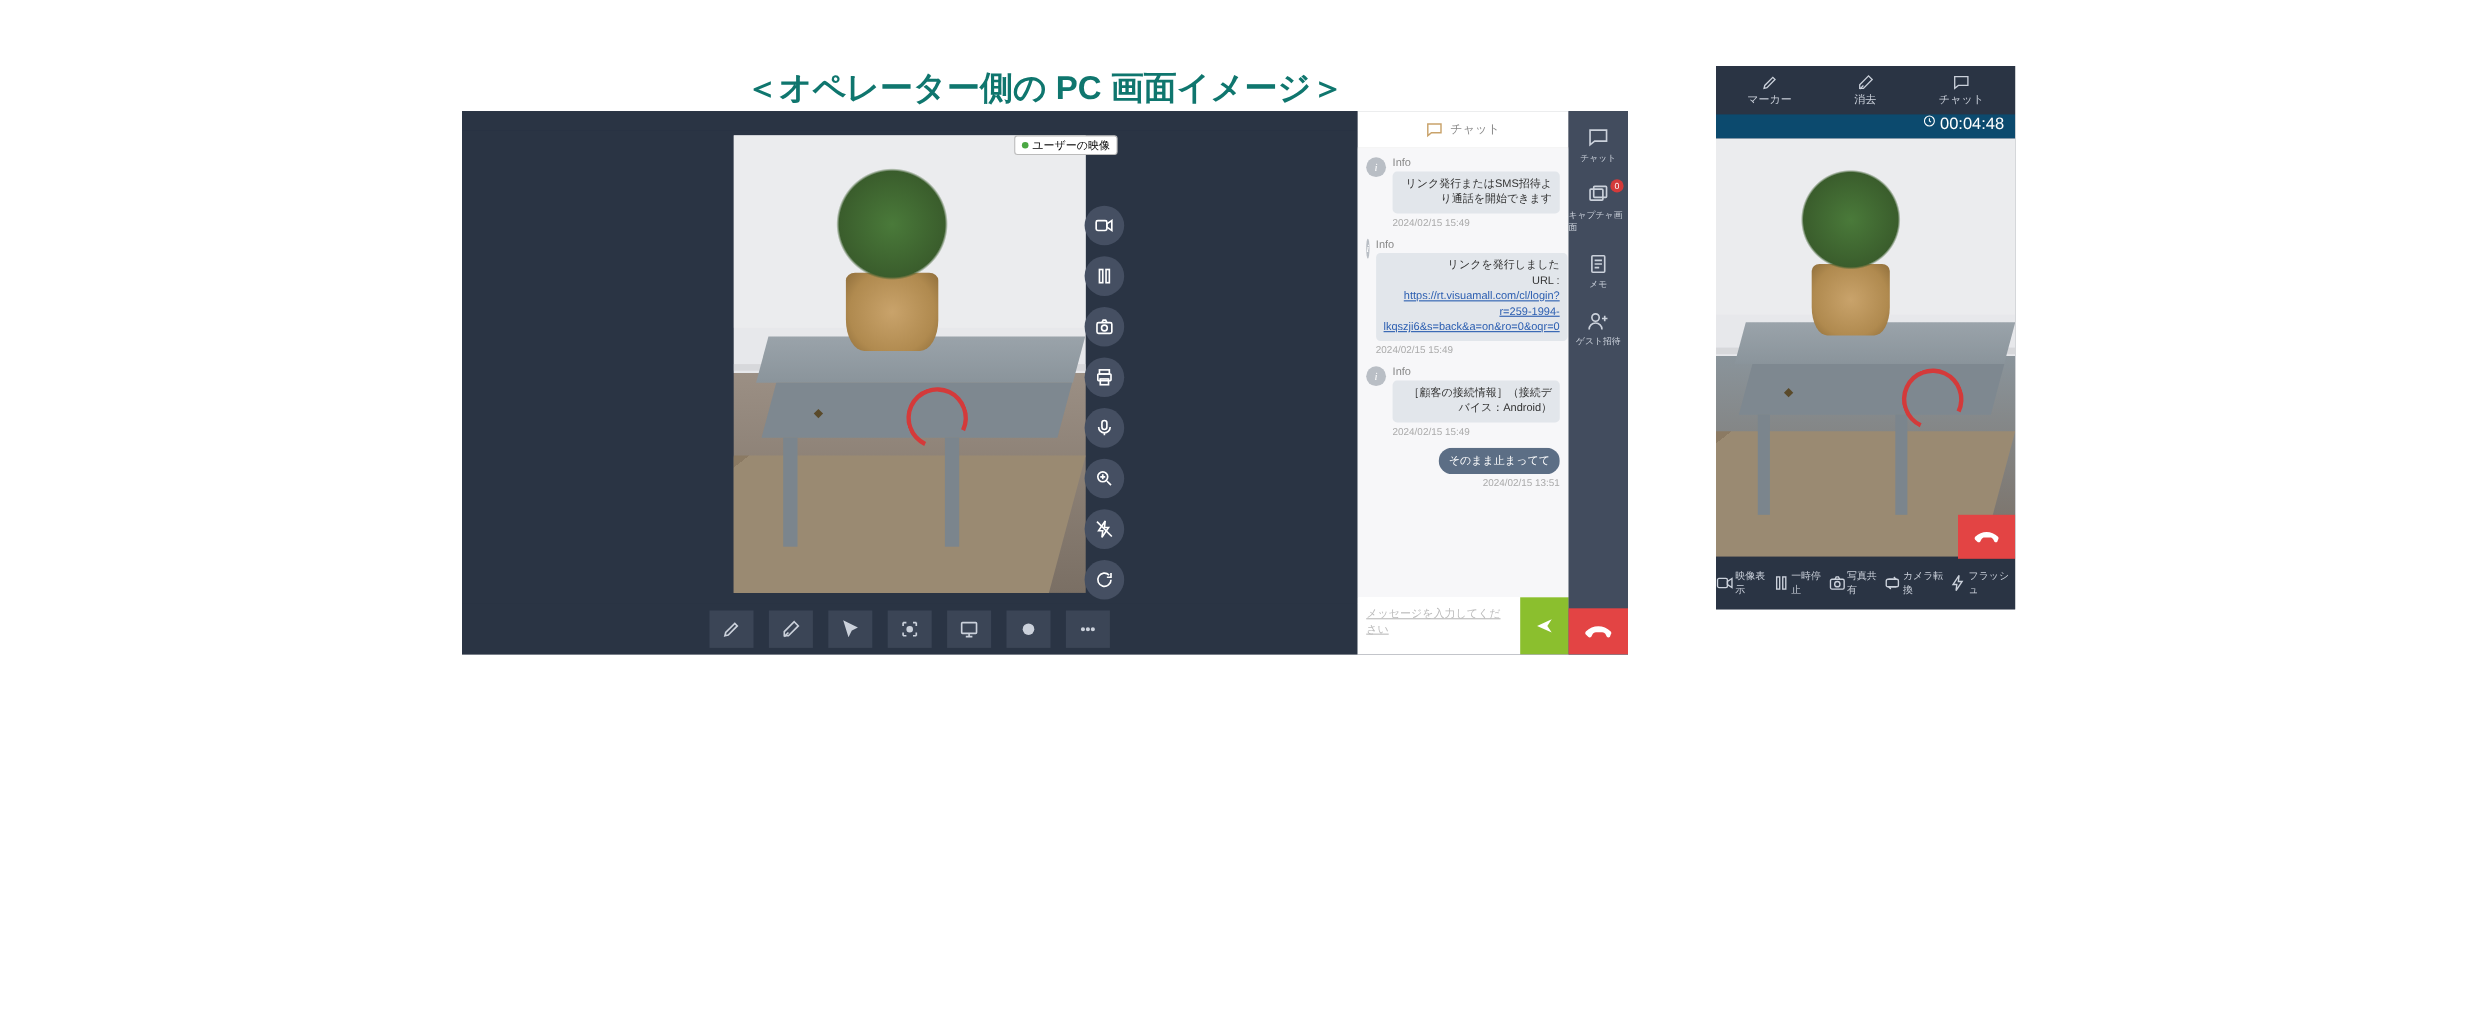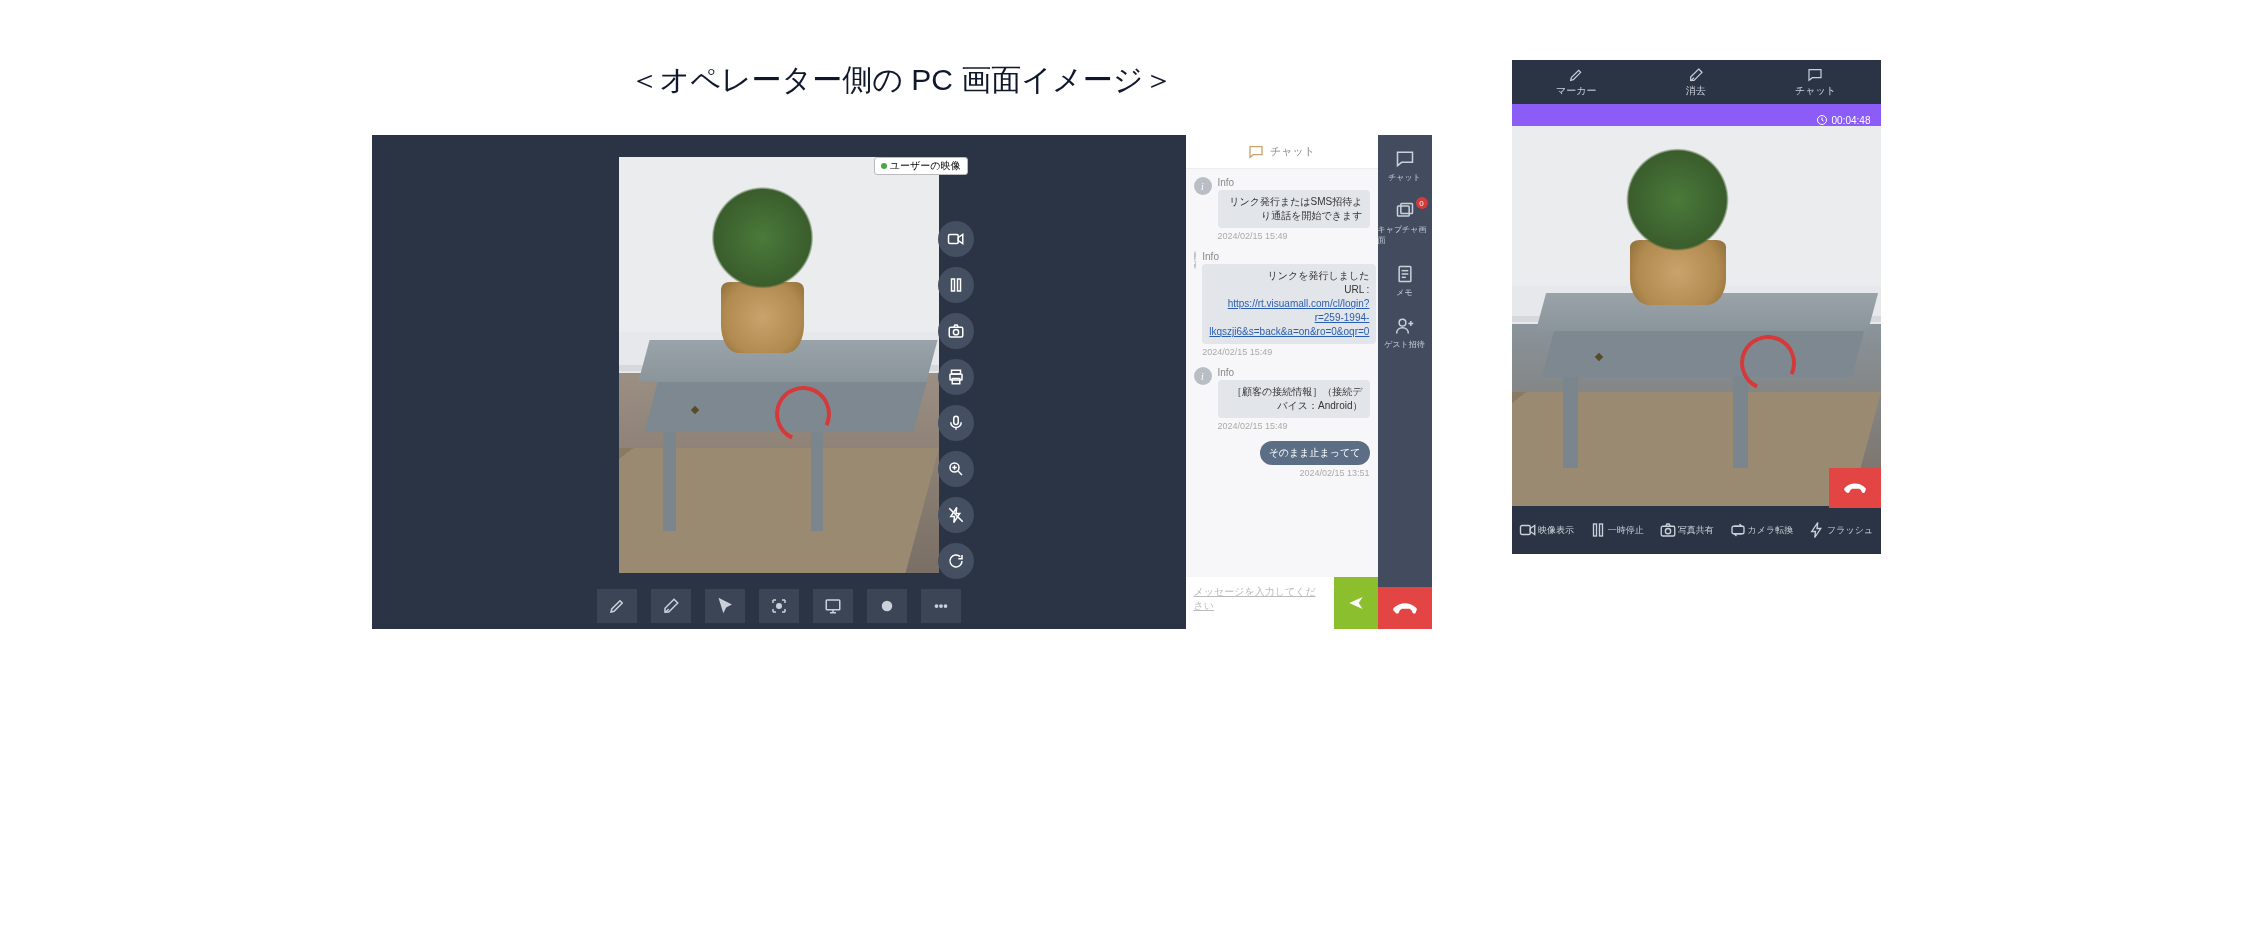--- a/index.html
+++ b/index.html
@@ -6,21 +6,21 @@
   body {
     background: #fff;
     font-family: -apple-system, BlinkMacSystemFont, "Hiragino Sans", "Hiragino Kaku Gothic ProN", Meiryo, sans-serif;
     width: 2252px;
     height: 930px;
     position: relative;
     padding: 60px 40px;
   }
   .wrapper { display: flex; gap: 80px; justify-content: center; align-items: flex-start; }
   .col { display: flex; flex-direction: column; align-items: center; }
-  .heading { font-size: 30px; font-weight: 400; color: #0f172a; margin-bottom: 34px; }
+  .heading { font-size: 30px; font-weight: 700; color: #0f766e; }
 
   
   .pc-app {
     width: 1060px; height: 494px; background: #2a3444; position: relative;
     display: flex; overflow: hidden;
   }
   .pc-main { flex: 1 1 auto; display: flex; flex-direction: column; position: relative; }
   .pc-top { height: 18px; background: #2a3444; }
   .pc-video-area { flex: 1; position: relative; background: #2a3444; display: flex; justify-content: center; }
   .video-frame {
@@ -109,27 +109,27 @@
   .side-item{ display:flex; flex-direction:column; align-items:center; gap:3px; position:relative;}
   .side-item svg{ width:20px; height:20px; stroke:#cbd1db; fill:none; stroke-width:1.8;}
   .side-badge{ position:absolute; top:-4px; right:4px; width:12px; height:12px; background:#d43a3a; border-radius:50%; font-size:8px; color:#fff; display:flex; align-items:center; justify-content:center;}
 
   
   .hangup{ position:absolute; right:0; bottom:0; width:54px; height:42px; background:#e34444; display:flex; align-items:center; justify-content:center;}
   .hangup svg{ width:24px; height:24px; fill:#fff;}
 
   
   .phone{
-    width:369px; height:494px; background:#2a3444; position:relative;
+    width:272px; height:494px; background:#2a3444; position:relative;
     display:flex; flex-direction:column; overflow:hidden;
   }
   .ph-top{ height:44px; background:#2a3444; display:flex; justify-content:space-around; align-items:center; color:#cbd1db; font-size:10px;}
   .ph-top .t-item{ display:flex; flex-direction:column; align-items:center; gap:1px;}
   .ph-top svg{ width:16px; height:16px; stroke:#cbd1db; fill:none; stroke-width:1.8;}
-  .ph-timer{ height:22px; background:#8b5cf6; display:flex; justify-content:flex-end; align-items:flex-end; padding:0 10px; color:#fff; font-size:10px; gap:4px;}
+  .ph-timer{ height:22px; background:#0c4a6e; display:flex; justify-content:flex-end; align-items:flex-start; padding:0 10px; color:#fff; font-size:15px; gap:4px;}
   .ph-timer svg{ width:12px; height:12px; stroke:#fff; fill:none; stroke-width:2;}
 
   .ph-video{ flex:1; position:relative; overflow:hidden;
     background:linear-gradient(to bottom,#e7e8eb 0%,#e7e8eb 52%,#8a949b 52%,#7a6f64 100%);
   }
   .ph-hangup{ position:absolute; right:0; bottom:46px; width:52px; height:40px; background:#e34444; display:flex; align-items:center; justify-content:center;}
   .ph-hangup svg{ width:22px; height:22px; fill:#fff; }
 
   .ph-bottom{ height:48px; background:#2a3444; display:flex; justify-content:space-around; align-items:center; color:#cbd1db; font-size:9px;}
   .ph-bottom .b-item{ display:flex; align-items:center; gap:1px;}

